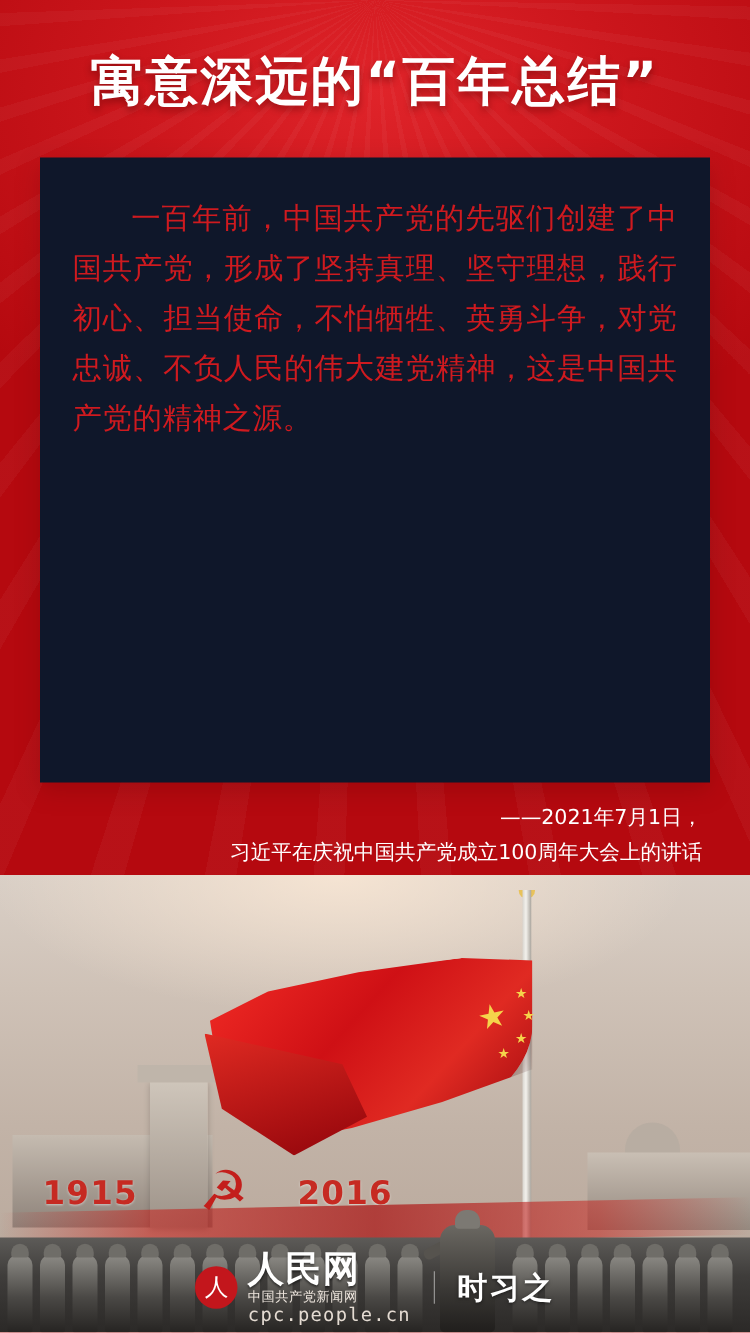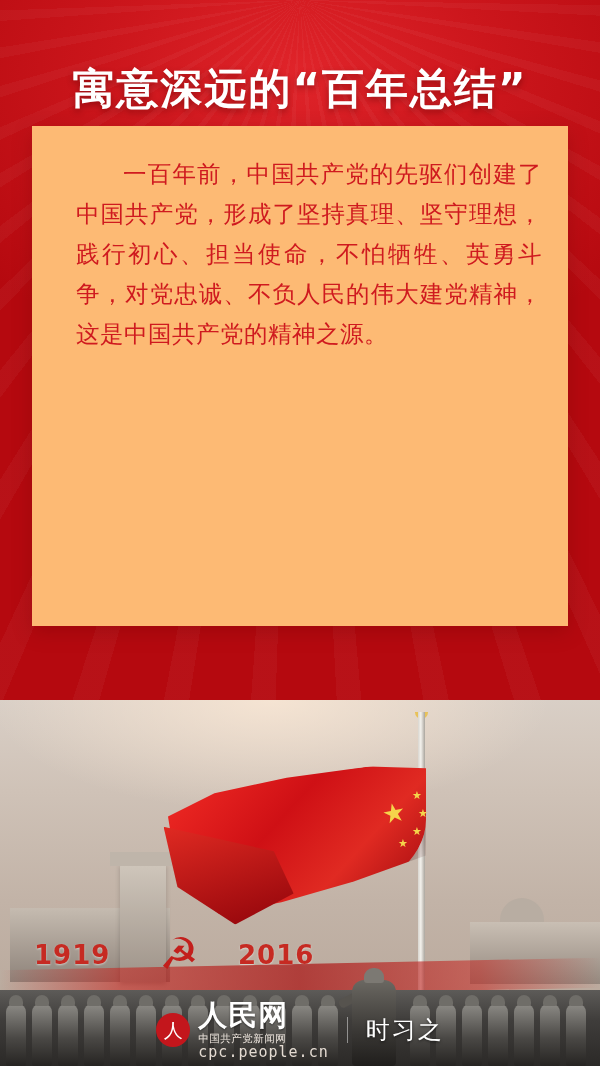--- a/index.html
+++ b/index.html
@@ -60,33 +60,32 @@
   }
   .title {
     display: inline-block;
     font-family: "DejaVu Sans", "Liberation Sans", sans-serif;
     font-size: 42px;
     font-weight: bold;
     letter-spacing: 2px;
     color: #ffffff;
     text-shadow: 0 3px 6px rgba(80,0,0,.45);
     line-height: 1.2;
-    margin-top: 24px;
   }
   
   .card {
     position: absolute;
     left: 32px;
     top: 126px;
     width: 536px;
     height: 500px;
-    background: #fdba74;
+    background: #0f172a;
     box-shadow: 0 6px 18px rgba(90,0,0,.25);
     box-sizing: border-box;
-    padding: 28px 26px 20px 44px;
+    padding: 28px 26px 20px 26px;
   }
   .para {
     color: #cf1a1f;
     font-family: "DejaVu Sans", "Liberation Sans", sans-serif;
     font-size: 23.5px;
     line-height: 40px;
     text-align: justify;
     text-indent: 2em;
     margin: 0 0 2px 0;
     letter-spacing: .5px;
@@ -345,21 +344,21 @@
     letter-spacing: 1px;
   }
   .divider-dot {
     width: 1px;
     height: 26px;
     background: rgba(255,255,255,.45);
   }
   .brand-right {
     font-family: "DejaVu Sans", "Liberation Sans", sans-serif;
     font-size: 24px;
-    font-weight: normal;
+    font-weight: bold;
     color: #ffffff;
     letter-spacing: 2px;
     text-shadow: 0 1px 3px rgba(0,0,0,.55);
   }
 </style>
 </head>
 <body>
 
 <div class="poster">
 
@@ -369,39 +368,43 @@
   <div class="sky-glow"></div>
 
   <div class="title-wrap">
     <div class="title">寓意深远的“百年总结”</div>
   </div>
 
   <div class="card">
     <p class="para">一百年前，中国共产党的先驱们创建了中国共产党，形成了坚持真理、坚守理想，践行初心、担当使命，不怕牺牲、英勇斗争，对党忠诚、不负人民的伟大建党精神，这是中国共产党的精神之源。</p>
   </div>
 
+  <div class="attrib">
+    <span>——2021年7月1日，</span>
+    <span class="line2">习近平在庆祝中国共产党成立100周年大会上的讲话</span>
+  </div>
 
   <div class="photo">
 
     <div class="building-left"></div>
     <div class="monument"></div>
     <div class="dome"></div>
     <div class="building-right"></div>
 
     <div class="pole-top"></div>
     <div class="pole"></div>
     <div class="flag"></div>
     <div class="flag-fold"></div>
     <div class="star s-big">★</div>
     <div class="star s1">★</div>
     <div class="star s2">★</div>
     <div class="star s3">★</div>
     <div class="star s4">★</div>
 
-    <div class="year year-left">1919</div>
+    <div class="year year-left">1915</div>
     <div class="emblem">☭</div>
     <div class="year year-right">2016</div>
 
     <div class="ribbon"></div>
 
     <div class="guard-row">
       <div class="guard" style="left:6px"></div>
       <div class="guard" style="left:32px"></div>
       <div class="guard" style="left:58px"></div>
       <div class="guard" style="left:84px"></div>

